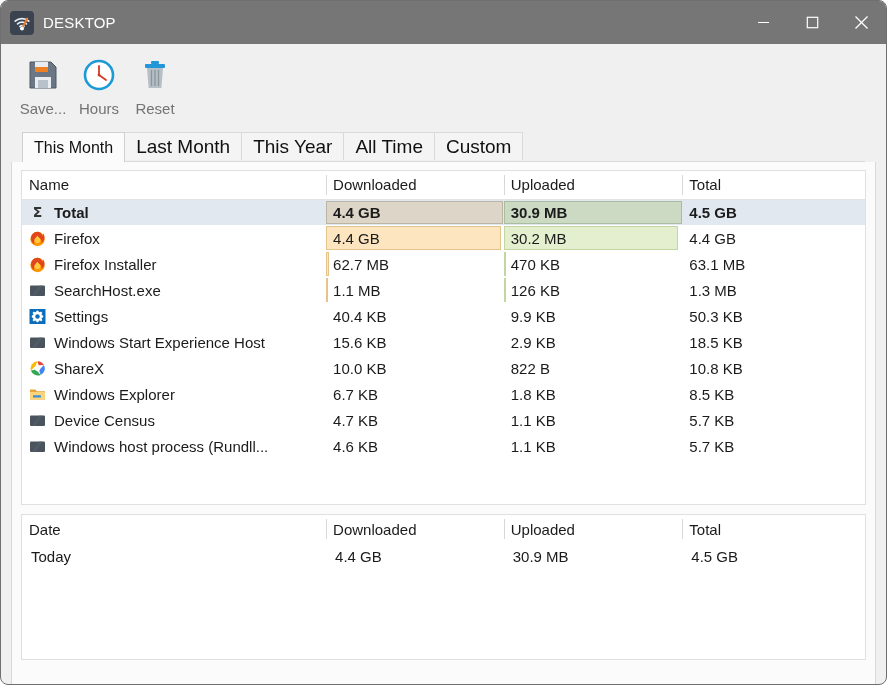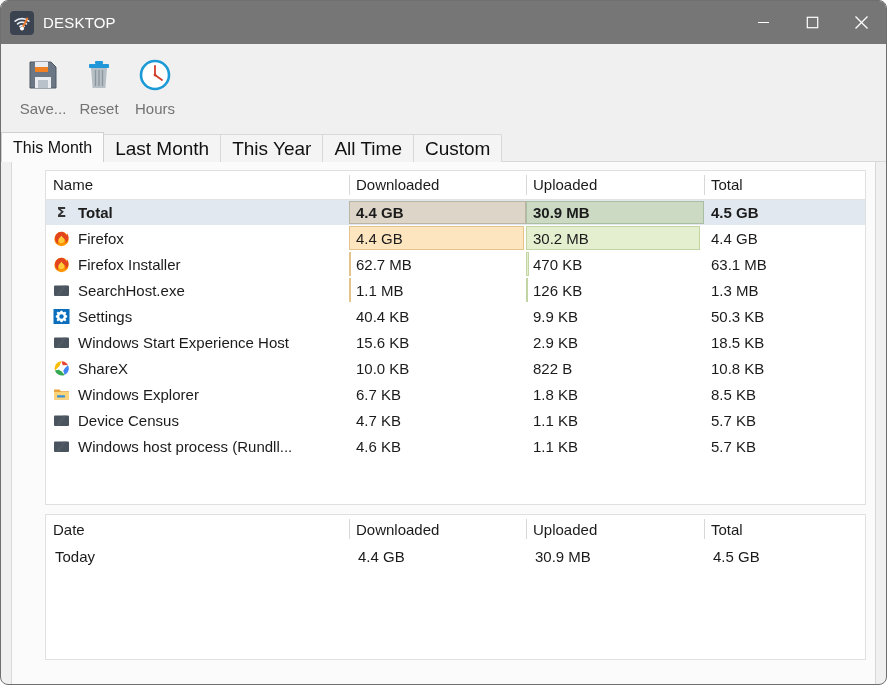--- a/index.html
+++ b/index.html
@@ -48,22 +48,22 @@
   }
   .tbitem{
     width:56px;display:flex;flex-direction:column;align-items:center;
     cursor:default;
   }
   .tbicon{height:42px;display:flex;align-items:center;justify-content:center;}
   .tblabel{font-size:15px;color:#737373;margin-top:4px;white-space:nowrap;
     font-family:"Liberation Sans", sans-serif;}
   
   .tabstrip{
-    position:relative;height:30px;margin:0 0;
-    display:flex;align-items:flex-end;
+    position:relative;height:30px;margin:0 21px;
+    display:flex;
   }
   .tabstrip:after{
     content:"";position:absolute;left:0;right:0;bottom:0;height:1px;background:#d9d9d9;
   }
   .tab{
     height:28px;padding:0 11px;display:flex;align-items:center;
     font-size:19px;color:#111;background:#f4f4f4;
     border:1px solid #d9d9d9;border-bottom:none;
     margin-right:-1px;position:relative;z-index:1;
     box-sizing:border-box;white-space:nowrap;
@@ -77,21 +77,21 @@
   .content{
     margin:0 10px 10px 10px;
     background:#fbfbfb;
     border:1px solid #d9d9d9;border-top:none;
     height:546px;box-sizing:border-box;
     padding:8px 9px 9px 9px;
     display:flex;flex-direction:column;
   }
   .grid{
     background:#ffffff;border:1px solid #e0e0e0;
-    box-sizing:border-box;position:relative;overflow:hidden;margin-left:24px;
+    box-sizing:border-box;position:relative;overflow:hidden;
   }
   .grid-top{height:335px;}
   .grid-bottom{height:146px;margin-top:9px;}
   table{border-collapse:collapse;width:100%;table-layout:fixed;}
   thead th{
     font-weight:normal;text-align:left;font-size:15px;color:#1b1b1b;
     height:28px;padding:0 0 0 7px;
     background:#ffffff;border-bottom:1px solid #e3e3e3;
     box-sizing:border-box;position:relative;
   }
@@ -171,41 +171,41 @@
           <rect x="9" y="19" width="16" height="11" fill="#e9edf1"></rect>
           <rect x="12" y="22" width="10" height="8" fill="#b9c2cb"></rect>
         </svg>
       </div>
       <span class="tblabel">Save...</span>
     </div>
 
     <div class="tbitem">
       <div class="tbicon">
         <svg width="34" height="34" viewBox="0 0 34 34">
+          <circle cx="17" cy="17" r="14" fill="#ffffff" stroke="#1c9ad6" stroke-width="2.6"></circle>
+          <line x1="17" y1="17" x2="17" y2="8" stroke="#d23c2a" stroke-width="1.8" stroke-linecap="round"></line>
+          <line x1="17" y1="17" x2="24" y2="22" stroke="#d23c2a" stroke-width="1.8" stroke-linecap="round"></line>
+          <circle cx="17" cy="17" r="1.4" fill="#d23c2a"></circle>
+        </svg>
+      </div>
+      <span class="tblabel">Hours</span>
+    </div>
+
+    <div class="tbitem">
+      <div class="tbicon">
+        <svg width="34" height="34" viewBox="0 0 34 34">
           <rect x="13" y="3" width="8" height="3" rx="1" fill="#2196d8"></rect>
           <rect x="7" y="6" width="20" height="4" rx="1" fill="#2196d8"></rect>
           <path d="M9 10 h16 l-1.6 20 h-12.8 z" fill="#b6bfc6"></path>
           <line x1="13.5" y1="12" x2="13.5" y2="28" stroke="#8b959c" stroke-width="1.3"></line>
           <line x1="17" y1="12" x2="17" y2="28" stroke="#8b959c" stroke-width="1.3"></line>
           <line x1="20.5" y1="12" x2="20.5" y2="28" stroke="#8b959c" stroke-width="1.3"></line>
         </svg>
       </div>
       <span class="tblabel">Reset</span>
-    </div>
-
-    <div class="tbitem">
-      <div class="tbicon">
-        <svg width="34" height="34" viewBox="0 0 34 34">
-          <circle cx="17" cy="17" r="14" fill="#ffffff" stroke="#1c9ad6" stroke-width="2.6"></circle>
-          <line x1="17" y1="17" x2="17" y2="8" stroke="#d23c2a" stroke-width="1.8" stroke-linecap="round"></line>
-          <line x1="17" y1="17" x2="24" y2="22" stroke="#d23c2a" stroke-width="1.8" stroke-linecap="round"></line>
-          <circle cx="17" cy="17" r="1.4" fill="#d23c2a"></circle>
-        </svg>
-      </div>
-      <span class="tblabel">Hours</span>
     </div>
 
   </div>
 
   <div class="tabstrip">
     <div class="tab active">
         <span>This Month</span>
       </div>
     <div class="tab">
         <span>Last Month</span>

